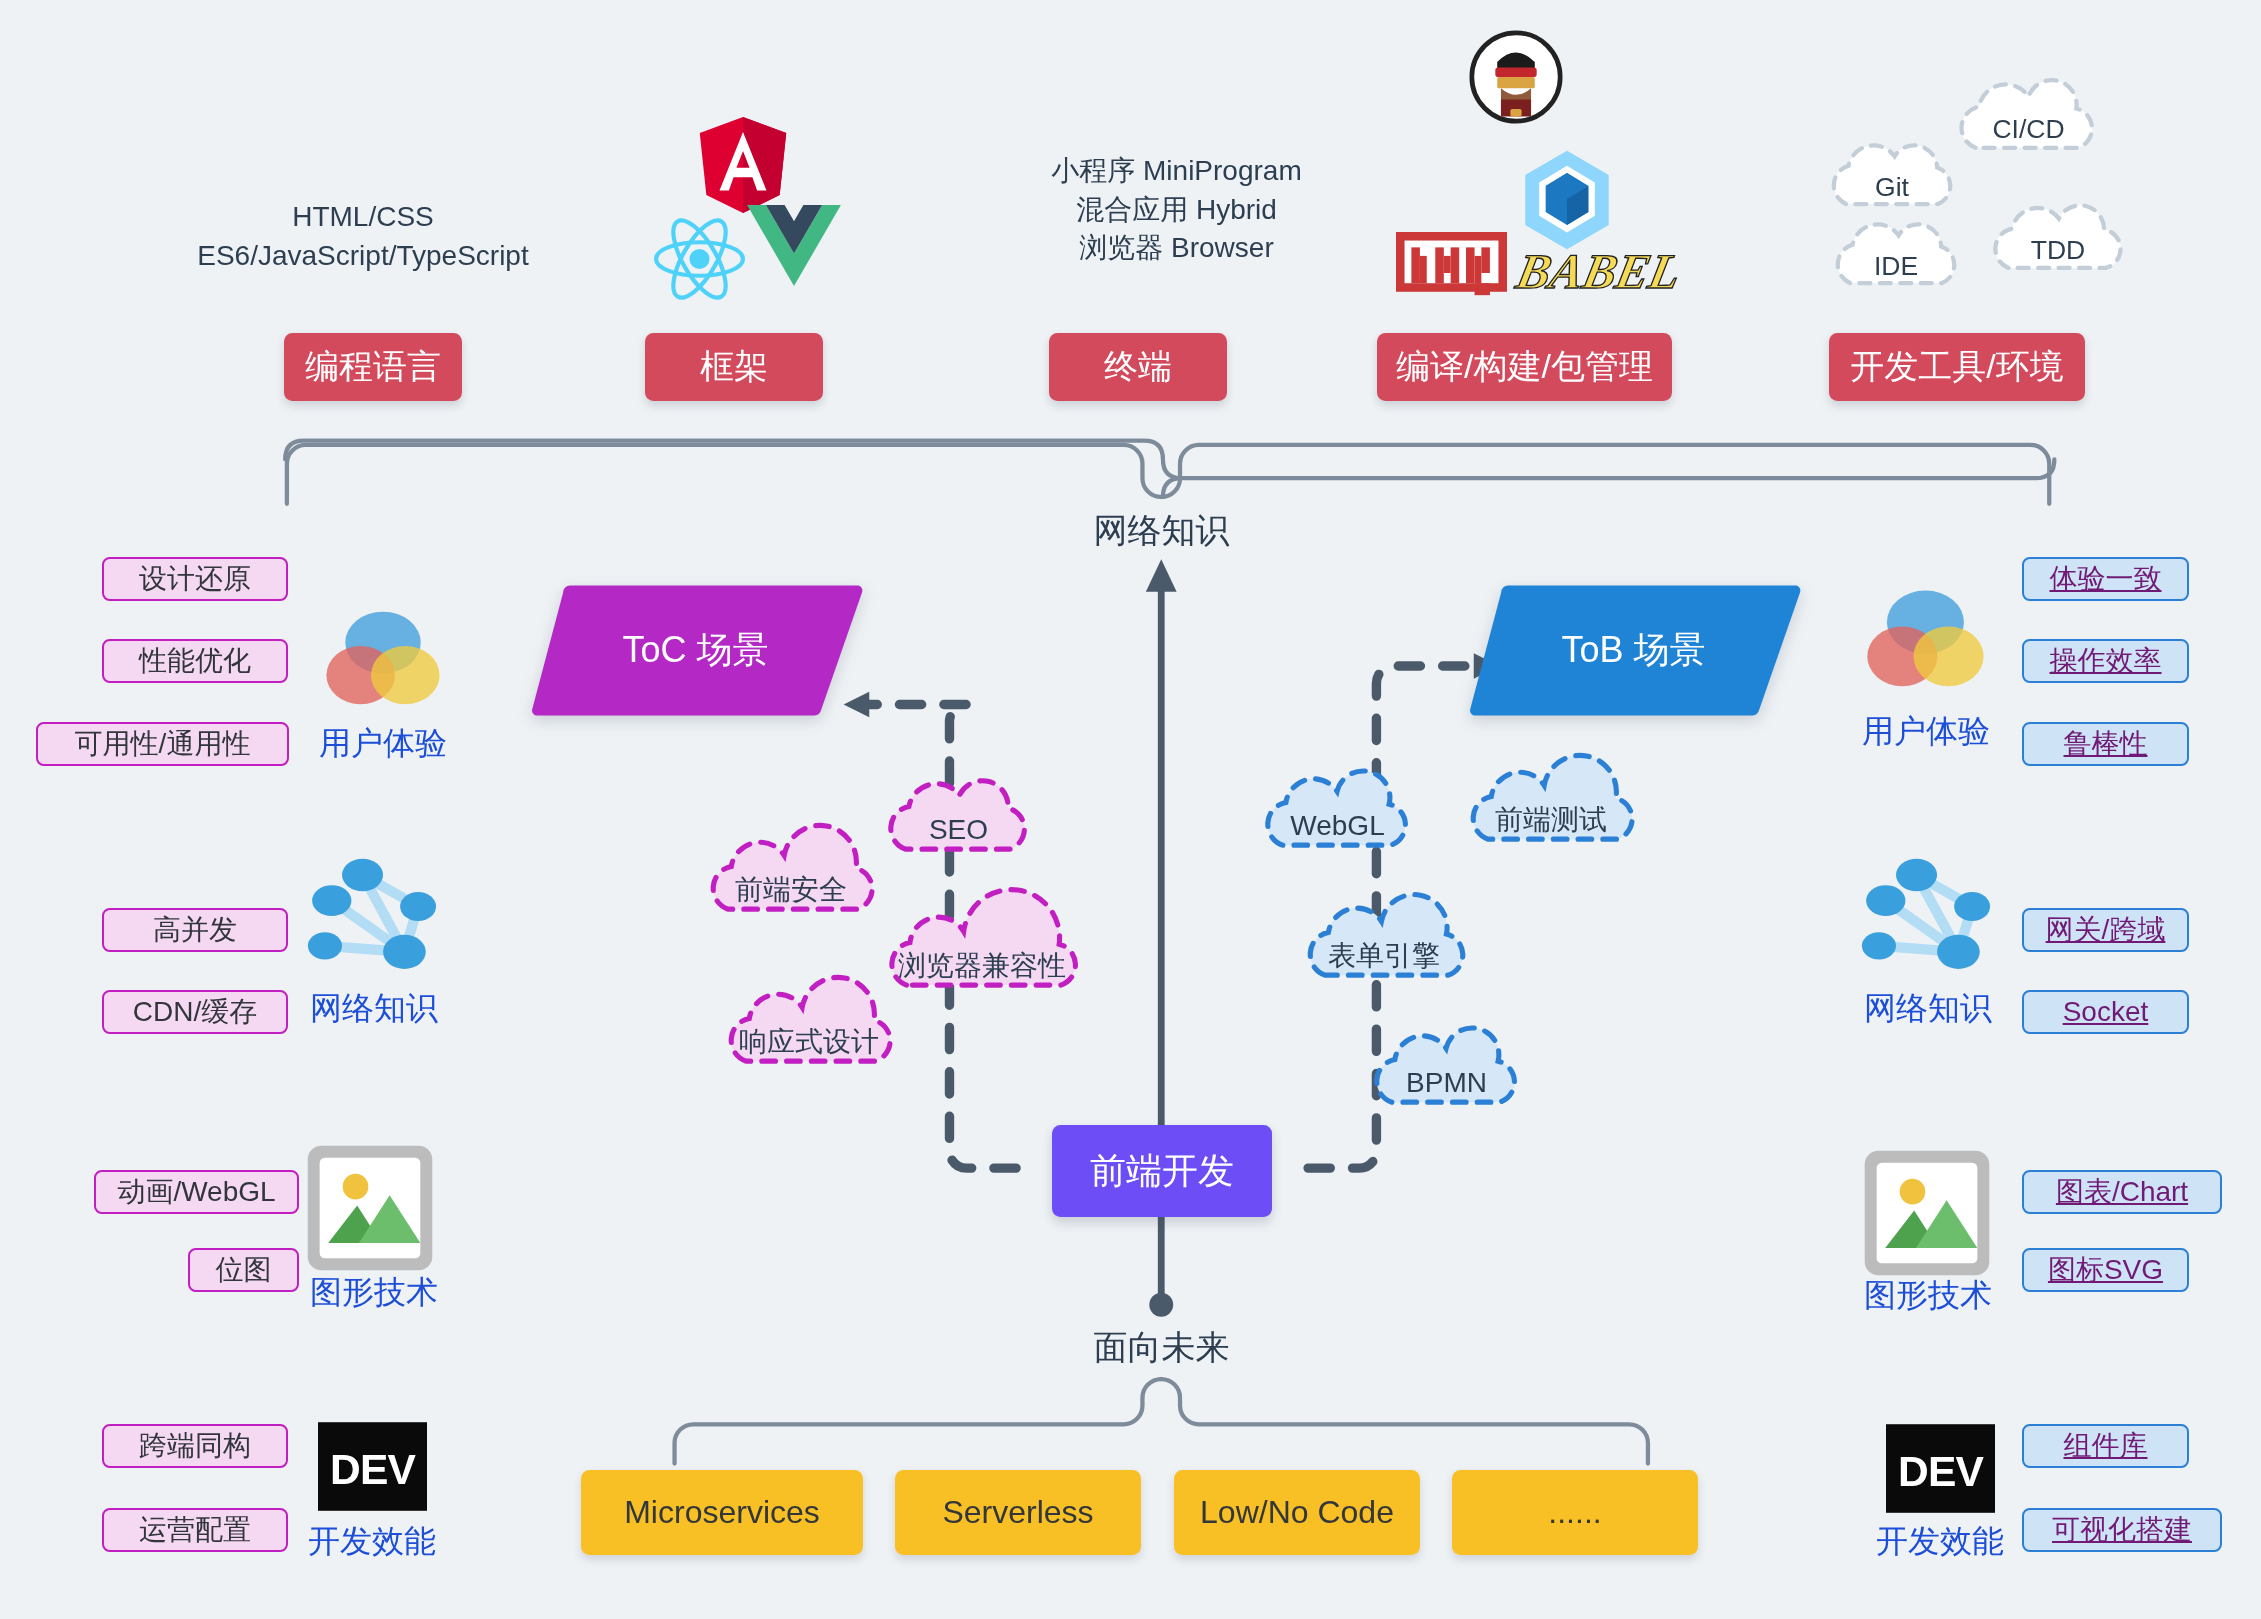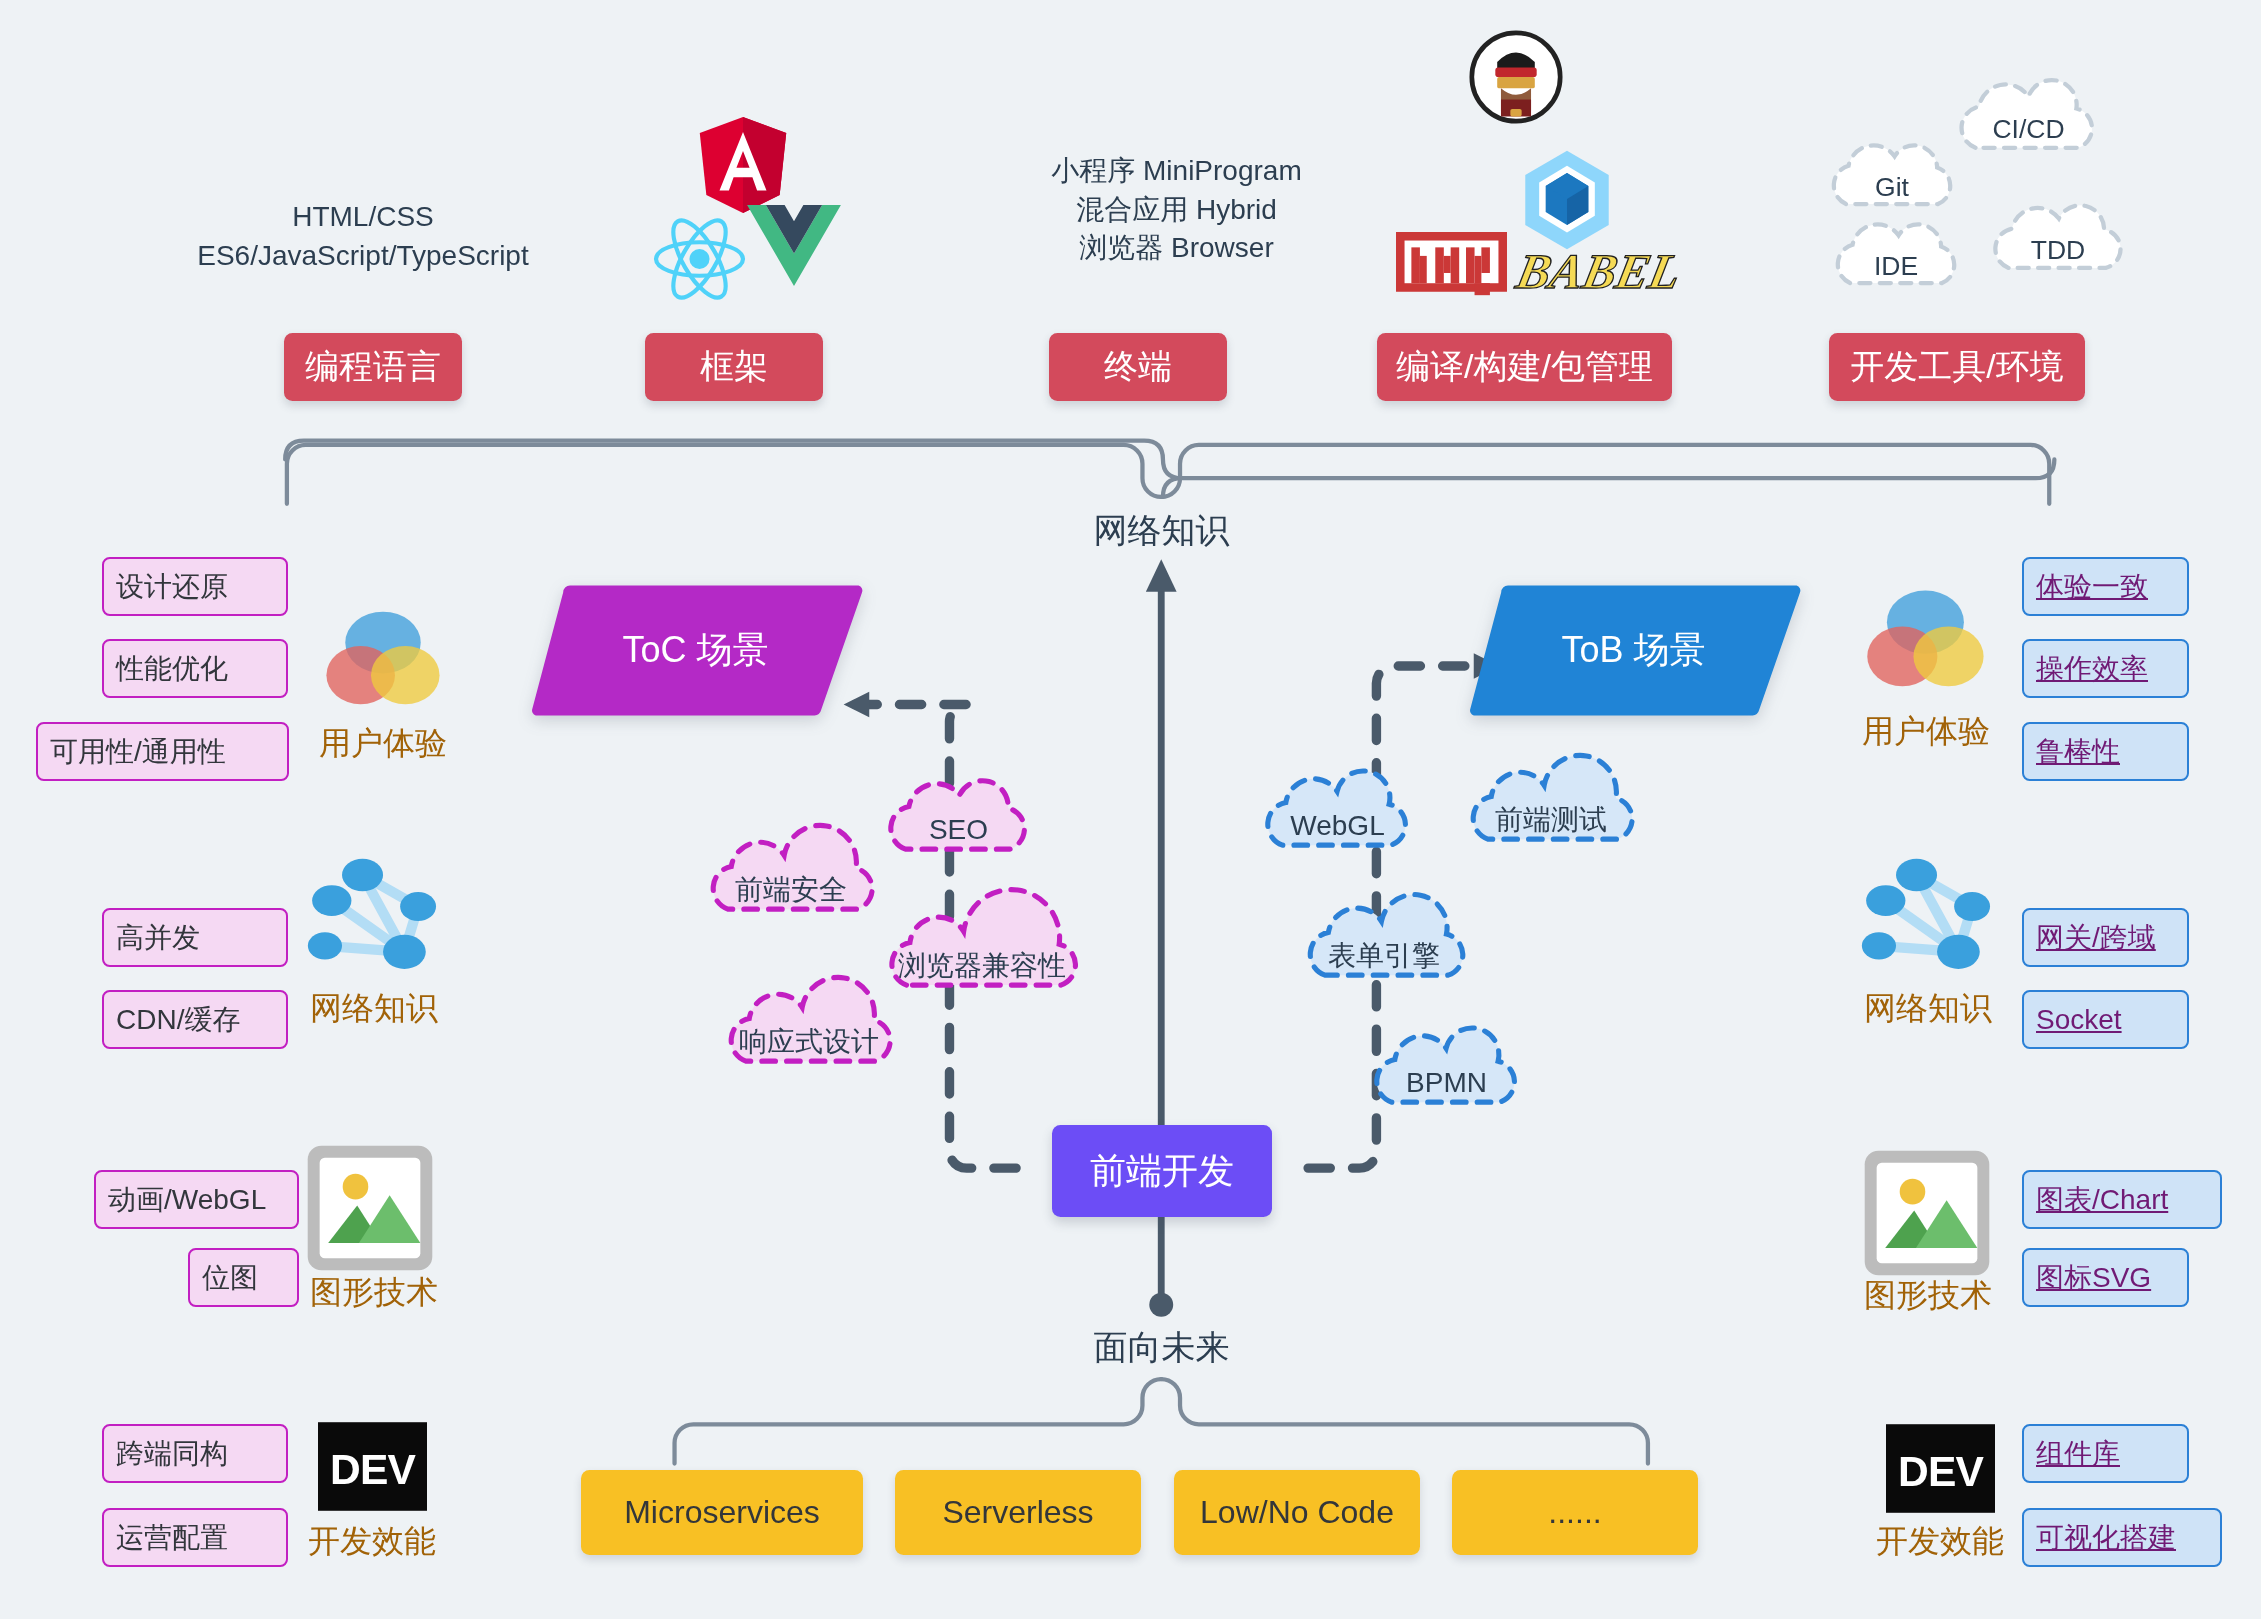--- a/index.html
+++ b/index.html
@@ -66,36 +66,36 @@
     border-radius:8.5px;
     display:flex;align-items:center;justify-content:center;
     font-size:32px;
     box-shadow:0 4.3px 8.5px rgba(60,70,90,.16);
     height:85px;
   }
 
   
   .tag{
     position:absolute;
-    height:59px;
+    height:44px;
     border-radius:7.7px;
-    display:flex;align-items:center;
+    display:flex;align-items:center;justify-content:center;
     font-size:28px;
     box-sizing:border-box;
     padding:0 12px;
   }
   .tag.pink{ background:#f5d9f3; border:2.6px solid #c21fc2; color:#32363c; }
   .tag.blue{ background:#cfe3f7; border:2.6px solid #2b80d6; color:#701a75;text-decoration:underline; }
 
   
   .cap{
     position:absolute;
     font-size:32px;
     text-align:center;
-    color:#a16207;
+    color:#1d4ed8;
     white-space:nowrap;
   }
 
   
   .freetext{
     position:absolute;
     font-size:34px;
     color:#2c3e50;
     white-space:nowrap;
   }

